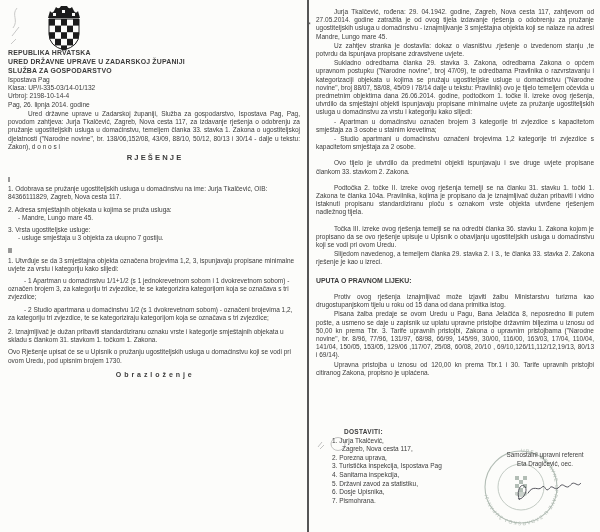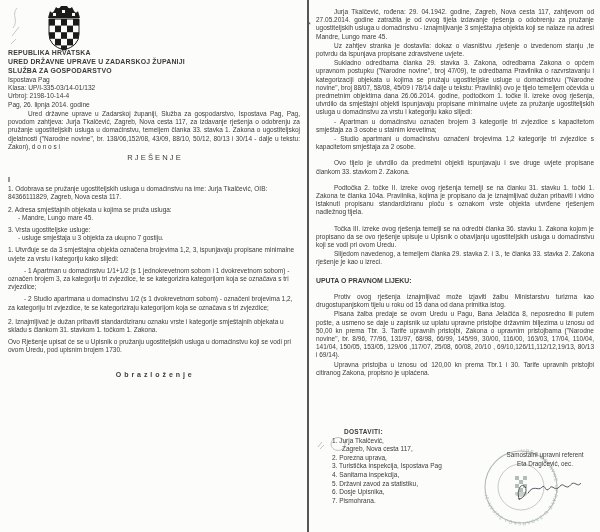--- a/index.html
+++ b/index.html
@@ -14,21 +14,21 @@
   .page-right{left:316px;top:4px;width:278px;}
   .divider{position:absolute;left:307px;top:0;width:1.5px;height:532px;background:#565656;}
 
   
   .arms{position:absolute;left:38px;top:6px;}
   .lp-header{position:absolute;left:0;top:48px;}
   .lp-header .b{font-weight:bold;font-size:6.9px;line-height:9px;letter-spacing:.2px;}
   .lp-header .r{font-size:6.6px;line-height:9px;}
   .lp-meta{position:absolute;left:0;top:84px;font-size:6.6px;line-height:8.4px;}
   .lp-intro{position:absolute;left:0;top:110px;width:292px;text-align:justify;text-indent:20px;}
-  .lp-title{position:absolute;left:0;top:154px;width:292px;text-align:center;font-weight:normal;font-size:7.6px;}
+  .lp-title{position:absolute;left:0;top:154px;width:292px;text-align:center;font-weight:bold;font-size:7.6px;}
   .lp-body{position:absolute;left:0;top:171px;width:292px;}
   .roman{font-weight:bold;font-size:7.2px;margin:5px 0 1px 0;}
   .item{margin:0 0 4px 0;}
   .ind{text-indent:16px;}
   .ind-sm{padding-left:10px;}
   .lp-reason{position:absolute;left:0;top:371px;width:292px;text-align:center;font-weight:bold;font-size:7px;letter-spacing:.5px;}
 
   
   .rp-flow{position:absolute;left:0;top:4px;width:278px;text-align:justify;}
   .rp-flow p{margin:0 0 1px 0;}
@@ -110,20 +110,21 @@
     <div class="item">1. Odobrava se pružanje ugostiteljskih usluga u domaćinstvu na ime: Jurja Tkalčević, OIB: 84366111829, Zagreb, Nova cesta 117.</div>
     <div class="item">
       <div>2. Adresa smještajnih objekata u kojima se pruža usluga:</div>
       <div class="ind-sm">- Mandre, Lungo mare 45.</div>
     </div>
     <div class="item">
       <div>3. Vrsta ugostiteljske usluge:</div>
       <div class="ind-sm">- usluge smještaja u 3 objekta za ukupno 7 gostiju.</div>
     </div>
 
+    <div class="roman">II</div>
     <div class="item">1. Utvrđuje se da  3 smještajna objekta označena brojevima  1,2, 3, ispunjavaju propisane minimalne uvjete za vrstu i kategoriju kako slijedi:</div>
     <div class="item ind">- 1 Apartman u domaćinstvu 1/1+1/2 (s 1 jednokrevetnom sobom i 1 dvokrevetnom sobom) -  označen brojem 3, za kategoriju tri zvjezdice, te se kategorizira kategorijom koja se označava s tri zvjezdice;</div>
     <div class="item ind">- 2 Studio apartmana u domaćinstvu 1/2 (s 1 dvokrevetnom sobom) -  označeni brojevima 1,2, za kategoriju tri zvjezdice, te se kategoriziraju kategorijom koja se označava s tri zvjezdice;</div>
     <div class="item" style="margin-top:6px">2. Iznajmljivač je dužan pribaviti standardiziranu oznaku vrste i kategorije smještajnih objekata u skladu s člankom 31. stavkom 1. točkom 1. Zakona.</div>
 
     <div class="item">Ovo Rješenje upisat će se u Upisnik o pružanju ugostiteljskih usluga u domaćinstvu koji se vodi pri ovom Uredu, pod upisnim brojem 1730.</div>
   </div>
 
   <div class="lp-reason">O b r a z l o ž e n j e</div>
 </div>

